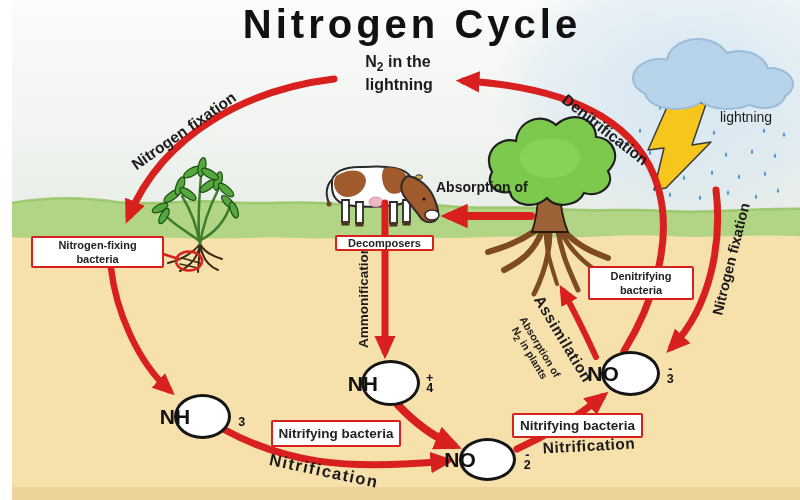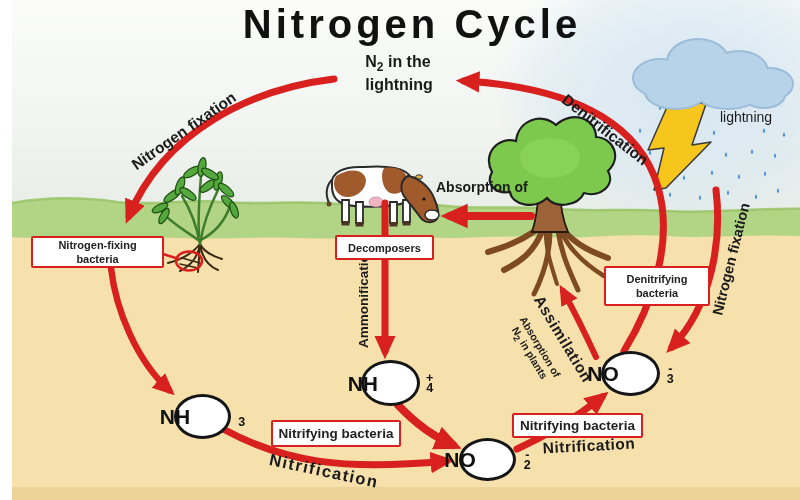--- a/index.html
+++ b/index.html
@@ -26,22 +26,22 @@
         font-size:15.5px;letter-spacing:.5px;}
   #lightning-lbl{left:734px;top:117px;transform:translate(-50%,-50%);
         font-size:14px;font-weight:500;}
   #abs-animals{left:424px;top:180px;font-size:14px;line-height:15.5px;font-weight:700;}
   #abs-animals sub,#abs-plants sub{font-size:9px;}
   .box{position:absolute;background:#fff;border:2.5px solid #d8201f;border-radius:2px;
        color:#222;font-weight:700;font-size:11px;line-height:14px;display:flex;
        flex-direction:column;align-items:center;justify-content:center;text-align:center;
        box-sizing:border-box;}
   #box-nf{left:19px;top:236px;width:133px;height:32px;}
-  #box-dec{left:323px;top:235px;width:99px;height:25px;}
-  #box-den{left:592px;top:266px;width:106px;height:40px;}
+  #box-dec{left:323px;top:235px;width:99px;height:16px;}
+  #box-den{left:576px;top:266px;width:106px;height:34px;}
   #box-nit1{left:259px;top:420px;width:130px;height:27px;font-size:13.5px;}
   #box-nit2{left:500px;top:413px;width:131px;height:25px;font-size:13.5px;}
   .circle{position:absolute;background:#fff;border:3px solid #151515;border-radius:50%;
        display:flex;align-items:center;justify-content:center;box-sizing:border-box;color:#111;}
   #c-nh3{left:162px;top:394px;width:57px;height:45px;}
   #c-nh4{left:349px;top:360px;width:59px;height:46px;}
   #c-no2{left:447px;top:438px;width:57px;height:43px;}
   #c-no3{left:589px;top:351px;width:59px;height:45px;}
   .formula{font-weight:700;font-size:21px;display:flex;align-items:center;line-height:21px;gap:47px;}
   .stack{display:inline-flex;flex-direction:column;align-items:center;justify-content:center;

